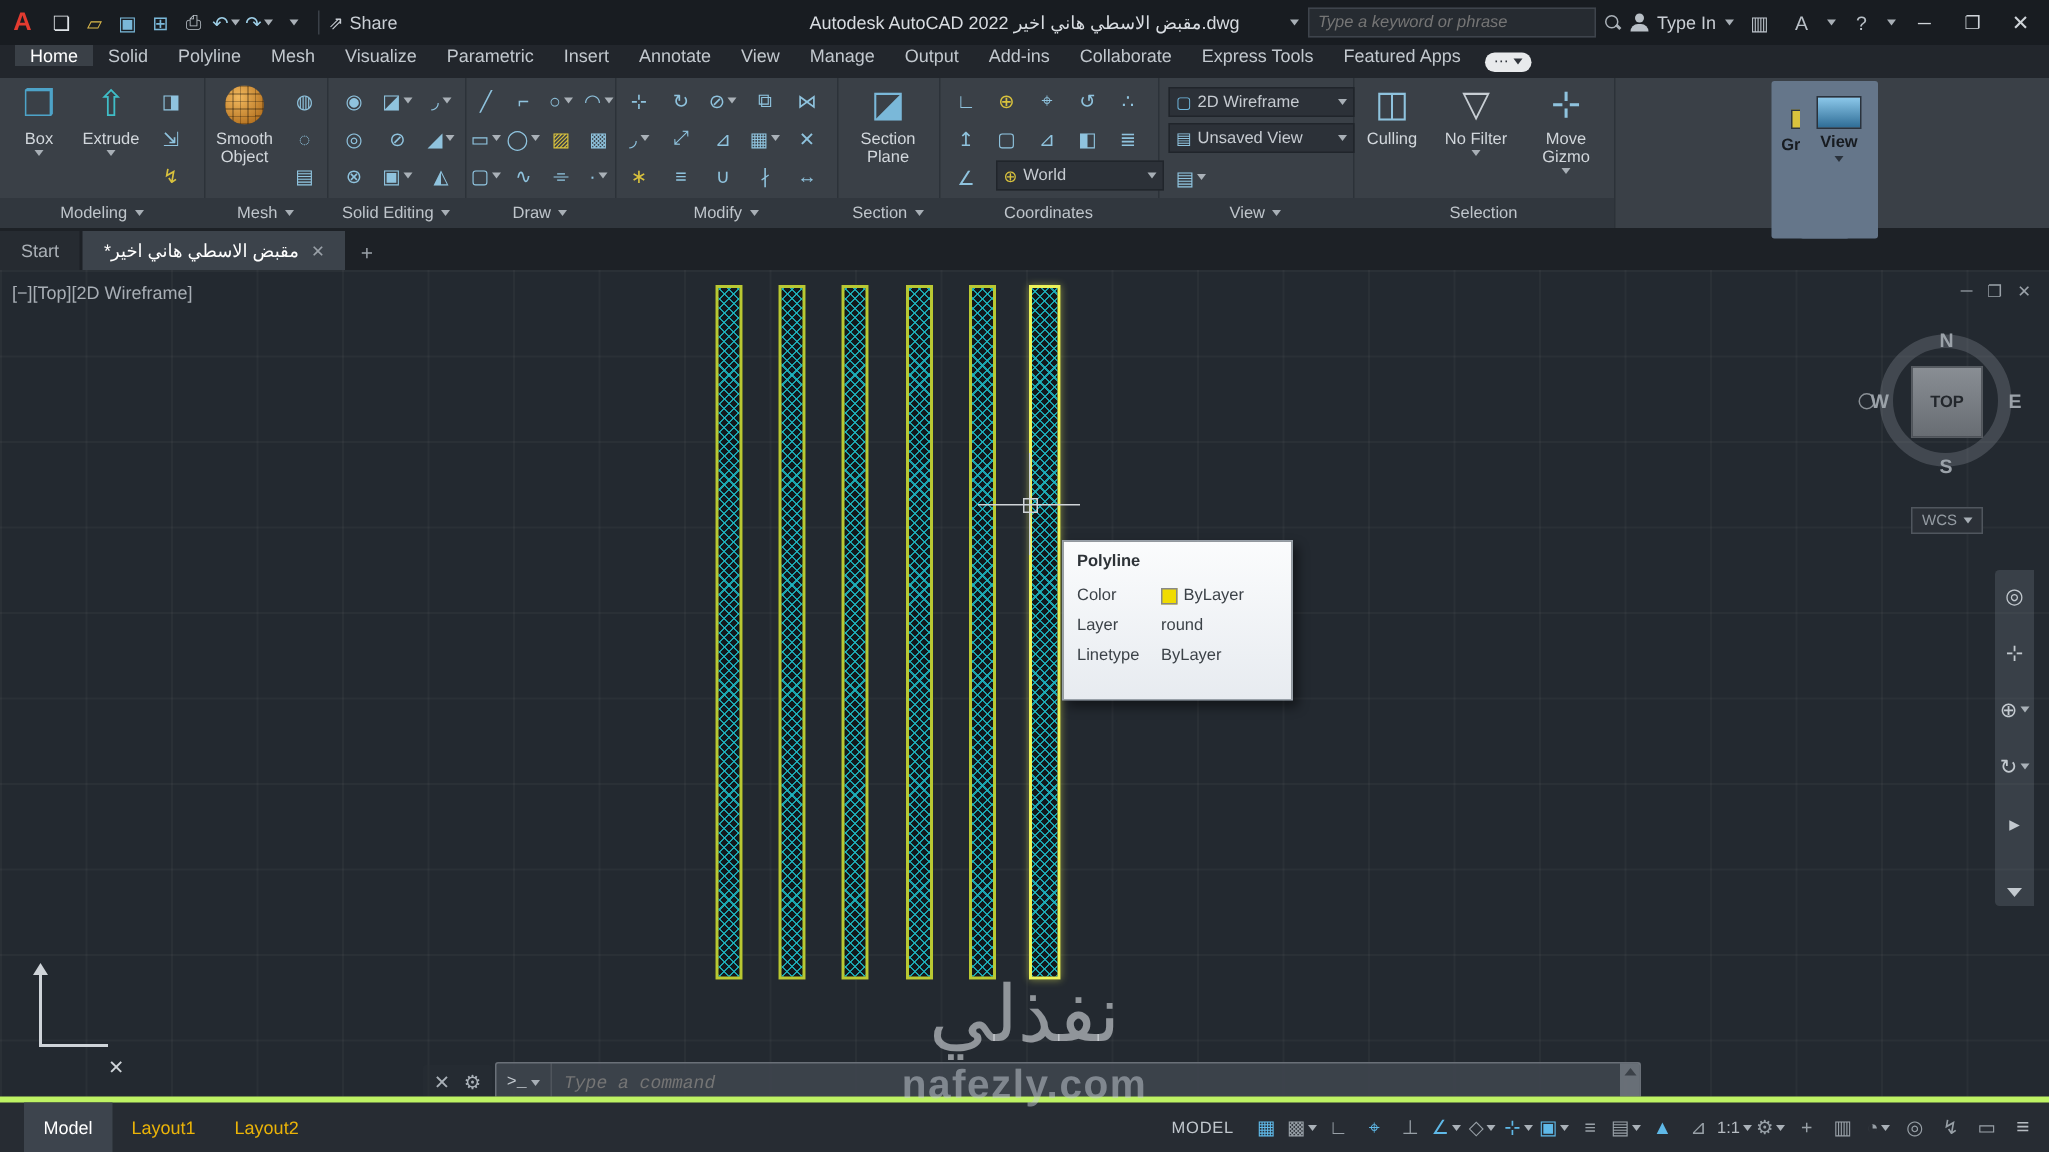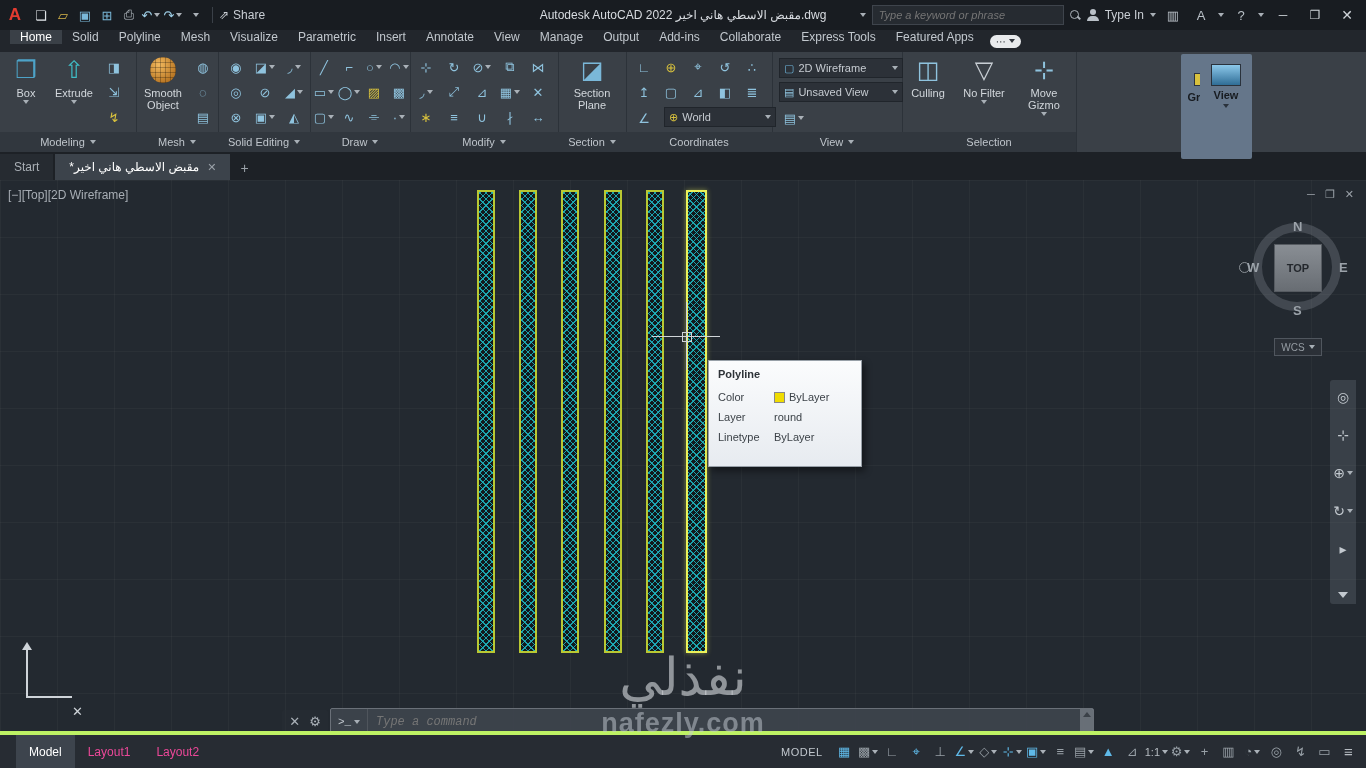--- a/index.html
+++ b/index.html
@@ -105,21 +105,21 @@
   .cmd-prompt{width:36px;height:100%;display:flex;align-items:center;justify-content:center;gap:3px;color:#c2c8ce;
      font-size:11px;border-right:1px solid rgba(255,255,255,0.1);font-family:"Liberation Mono",monospace;}
   .cmd-input{flex:1;background:transparent;border:none;outline:none;color:#b2b9c0;font-style:italic;font-size:12px;
      font-family:"Liberation Mono",monospace;padding:0 8px;}
   .cmd-scroll{width:13px;height:100%;background:rgba(190,196,203,0.35);display:flex;justify-content:center;align-items:flex-start;padding-top:3px;box-sizing:border-box;}
   .cmd-scroll .up{width:0;height:0;border-left:4px solid transparent;border-right:4px solid transparent;border-bottom:5px solid #3b4148;}
   
   .statusbar{position:absolute;bottom:0;left:0;right:0;height:33px;background:#272c33;border-top:4px solid #bef264;
      display:flex;align-items:center;z-index:20;}
   .sb-left{display:flex;align-items:stretch;height:100%;padding-left:16px;}
-  .ltab{display:flex;align-items:center;padding:0 13px;color:#ec4899;font-size:12px;}
+  .ltab{display:flex;align-items:center;padding:0 13px;color:#eab308;font-size:12px;}
   .ltab.active{background:#3d444d;color:#fff;}
   .sb-right{margin-left:auto;display:flex;align-items:center;gap:1px;padding-right:6px;}
   .sb-model{font-size:11px;color:#c2c8ce;padding:0 9px;letter-spacing:0.5px;}
   .sbtn{min-width:23px;height:22px;display:flex;align-items:center;justify-content:center;color:#98a0a7;font-size:13px;border-radius:2px;}
   .sbtn.active{color:#5fb9e8;}
   .sbtn[data-name="annotation-scale-label"]{font-size:11px;color:#b6bcc2;}
   .sbtn[data-name="customization-icon"]{font-size:15px;color:#b6bcc2;}
   
   .watermark{position:absolute;left:50%;top:646px;transform:translateX(-50%);text-align:center;z-index:30;pointer-events:none;}
   .wm-ar{font-size:52px;font-weight:normal;color:rgba(235,239,243,0.55);line-height:1.2;}

